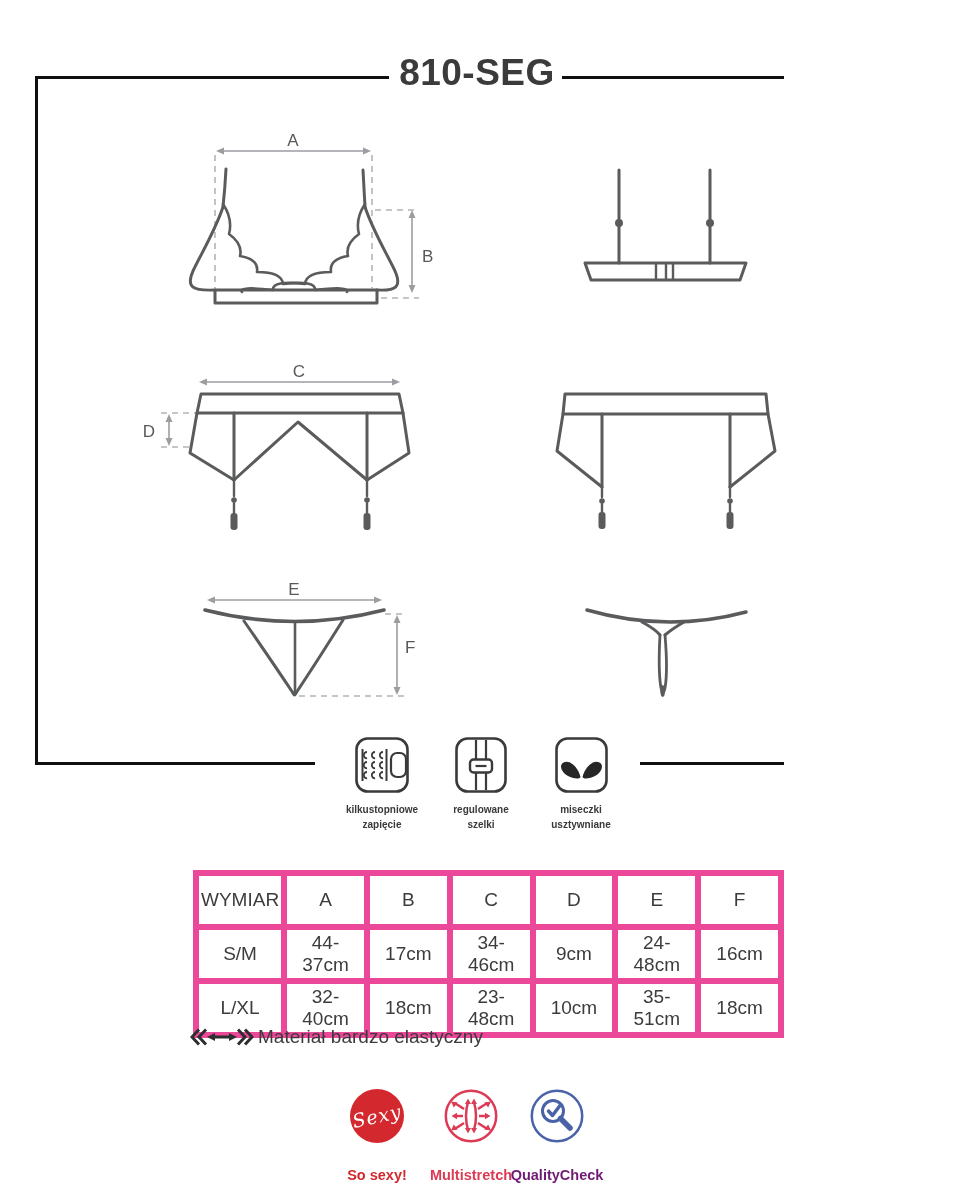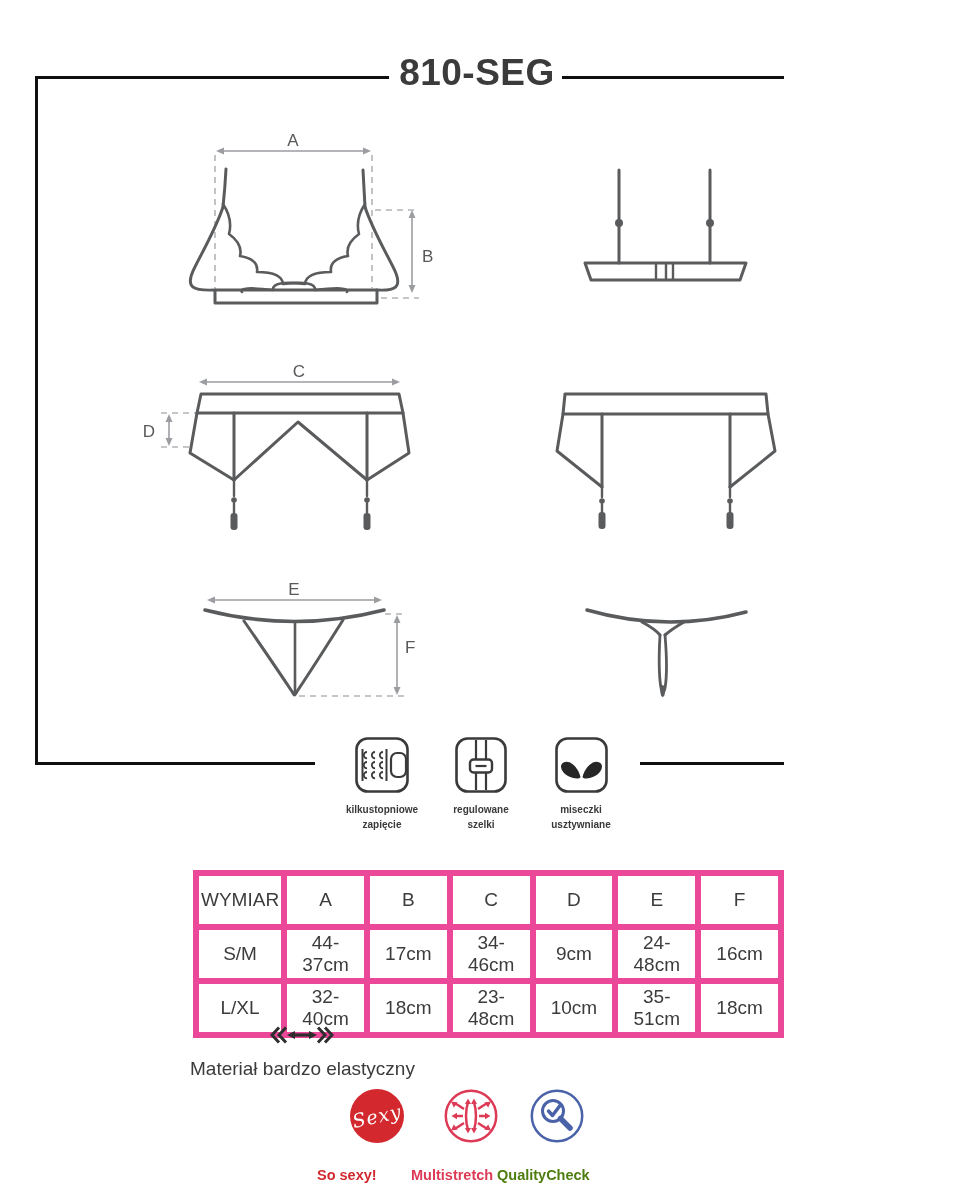--- a/index.html
+++ b/index.html
@@ -31,32 +31,32 @@
   .icon-fill{fill:#262626;stroke:none;}
 
   
   table.sizes{position:absolute;left:193px;top:870px;border-collapse:collapse;
               font-size:19px;color:#3c3c3c;}
   table.sizes td{border:6px solid #ec4899;text-align:center;vertical-align:middle;
                  height:48px;padding:0 2px;}
   td.c0{width:78px;} td.cx{width:79px;}
 
   
-  .material{position:absolute;left:190px;top:1026px;display:flex;align-items:center;gap:14px;flex-direction:column;}
+  .material{position:absolute;left:190px;top:1026px;display:flex;align-items:center;gap:4px;}
   .material .txt{font-size:19px;color:#3b3b3b;}
 
   
   .sexy-circle{position:absolute;left:350px;top:1089px;width:54px;height:54px;border-radius:50%;
                background:#d2282e;display:flex;align-items:center;justify-content:center;}
   .sexy-script{font-family:"DejaVu Serif",serif;font-style:italic;font-size:19px;color:#fff;
                transform:rotate(-12deg);letter-spacing:1px;}
-  .badge-label{position:absolute;width:120px;text-align:left;font-size:14.5px;font-weight:700;top:1167px;}
+  .badge-label{position:absolute;width:120px;text-align:center;font-size:14.5px;font-weight:700;top:1167px;}
   .lbl-red{color:#d2282e;} .lbl-crimson{color:#dd3a56;} .lbl-blue:#4a62a8;
   .lbl-crimson{color:#dd3a56;}
-  .lbl-blue{color:#4d7c0f;}
+  .lbl-blue{color:#701a75;}
   .badge-svg{position:absolute;}
 </style>
 </head>
 <body>
 
 <div class="canvas">
 
   <div class="title">810-SEG</div>
   <div class="subtitle">komplet</div>
 

